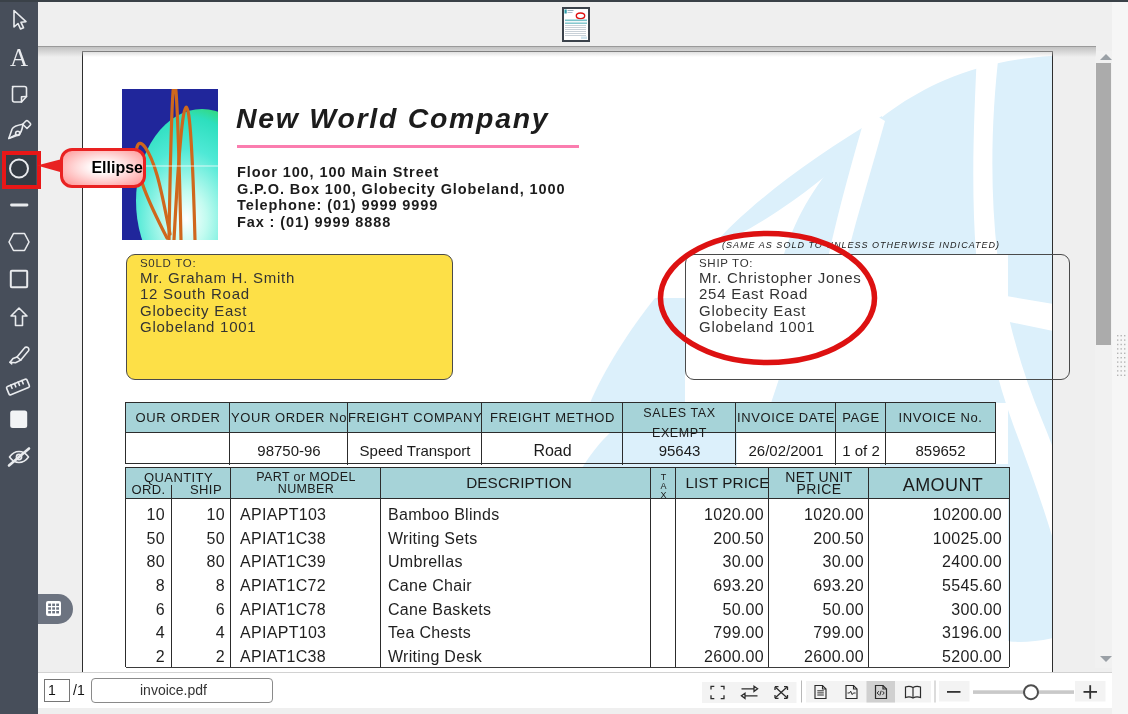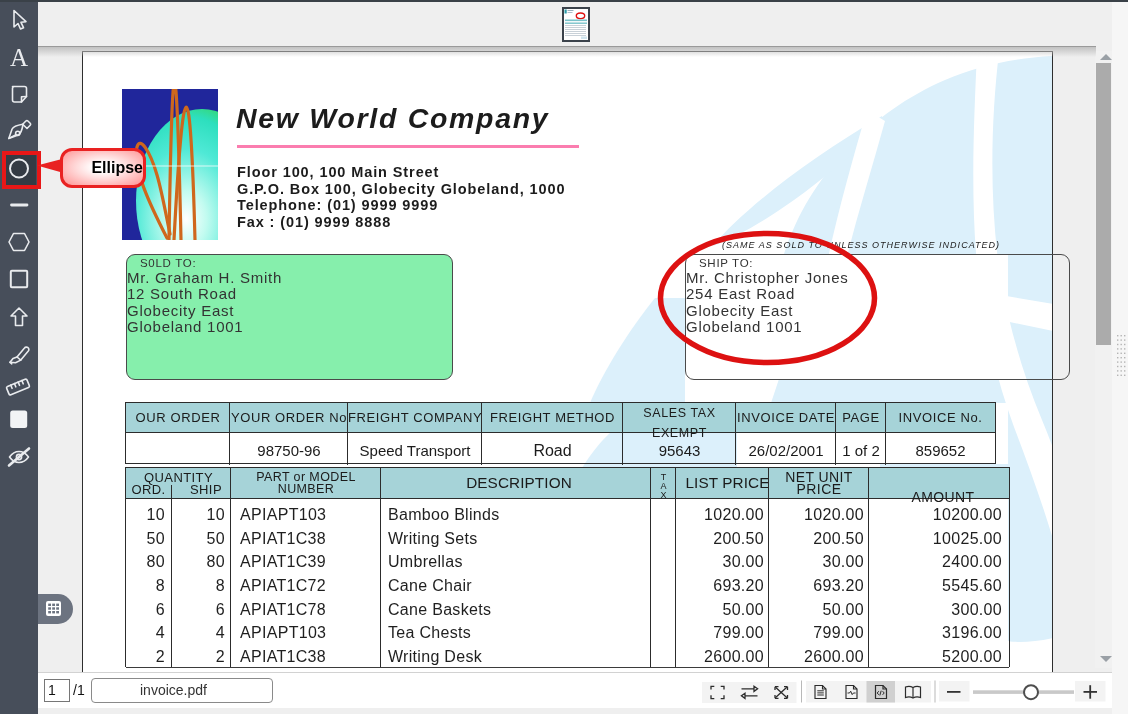--- a/index.html
+++ b/index.html
@@ -28,25 +28,25 @@
   
   #tooltip { left:60px; top:148px; width:86px; height:40px; border:3px solid #e92222; border-radius:12px;
              background:radial-gradient(ellipse at 50% 48%, #ffffff 18%, #ffd9d9 48%, #ffadad 80%, #ff9292 100%);
              z-index:40; text-align:right; font-weight:bold; font-size:16px; color:#000; line-height:34px; }
   #beak { left:36px; top:158px; z-index:39; }
   
   .inv { position:absolute; color:#1c1c1c; }
   #title { left:236px; top:102px; font-size:28.5px; font-weight:bold; font-style:italic; letter-spacing:1.7px; white-space:nowrap; }
   #pinkrule { left:237px; top:145px; width:342px; height:3px; background:#fb7daf; }
   #addr { left:237px; top:164px; font-size:14.5px; font-weight:bold; letter-spacing:0.9px; line-height:16.6px; white-space:nowrap; }
-  .addrbox { position:absolute; border:1px solid #4a4a4a; border-radius:9px; background:#86efac; }
+  .addrbox { position:absolute; border:1px solid #4a4a4a; border-radius:9px; background:#fde047; }
   #soldbox { left:126px; top:254px; width:327px; height:126px; }
   #shipbox { left:685px; top:254px; width:385px; height:126px; background:transparent; }
   .boxlbl { font-size:11.5px; letter-spacing:0.7px; margin:2px 0 1px 13px; color:#333; }
-  .boxline { font-size:15px; letter-spacing:0.75px; line-height:16.3px; color:#333; }
+  .boxline { font-size:15px; letter-spacing:0.75px; margin-left:13px; line-height:16.3px; color:#333; }
   #sameas { left:722px; top:240px; font-size:9px; font-style:italic; letter-spacing:1.02px; color:#222; white-space:nowrap; }
   .t1h { top:0; height:30px; font-size:13px; letter-spacing:0.6px; color:#1b1b1b; text-align:center; line-height:30px; white-space:nowrap; overflow:visible; }
   .t1d { top:31px; height:31px; font-size:15px; color:#1b1b1b; text-align:center; line-height:33px; }
   .t1v { position:absolute; top:0; width:1px; height:62px; background:#2c2c2c; }
   .t2h { height:12px; font-size:13px; letter-spacing:0.4px; color:#1b1b1b; text-align:center; line-height:12px; }
   .t2v { position:absolute; top:0; width:1px; height:200px; background:#2c2c2c; }
   .row { position:relative; width:883px; height:23.7px; }
   .rc { position:absolute; top:0; height:23.7px; font-size:16px; letter-spacing:0.3px; color:#1f1f1f; line-height:23.7px; white-space:nowrap; }
   .c1 { left:0; width:39px; text-align:right; }
   .c2 { left:45px; width:54px; text-align:right; }
@@ -157,21 +157,21 @@
   <div class="abs" style="left:125px;top:467px;width:885px;height:200px;border:1px solid #2c2c2c;border-bottom:none;">
     <div class="abs" style="left:0;top:0;width:883px;height:31px;background:#a6d3d8;border-bottom:1px solid #2c2c2c;"></div>
     <div class="abs t2h" style="left:0px;top:4px;width:105px;">QUANTITY</div>
     <div class="abs t2h" style="left:0px;top:16px;width:45px;">ORD.</div>
     <div class="abs t2h" style="left:55px;top:16px;width:50px;">SHIP</div>
     <div class="abs t2h" style="left:105px;top:3px;width:150px;font-size:12.5px;line-height:12px;">PART or MODEL<br>NUMBER</div>
     <div class="abs t2h" style="left:258px;top:9px;width:270px;font-size:15.3px;letter-spacing:0.1px;">DESCRIPTION</div>
     <div class="abs t2h" style="left:525px;top:5px;width:25px;line-height:9.2px;font-size:9px;letter-spacing:0;">T<br>A<br>X</div>
     <div class="abs t2h" style="left:555px;top:9px;width:93px;font-size:15.3px;letter-spacing:0.1px;">LIST PRICE</div>
     <div class="abs t2h" style="left:643px;top:3px;width:100px;font-size:14px;line-height:12.4px;">NET UNIT<br>PRICE</div>
-    <div class="abs t2h" style="left:746px;top:23px;width:142px;font-size:14px;">AMOUNT</div>
+    <div class="abs t2h" style="left:746px;top:11px;width:142px;font-size:18px;">AMOUNT</div>
     <div class="t2v" style="left:45px;top:17px;height:183px;"></div>
     <div class="t2v" style="left:104px;"></div>
     <div class="t2v" style="left:254px;"></div>
     <div class="t2v" style="left:524px;"></div>
     <div class="t2v" style="left:549px;"></div>
     <div class="t2v" style="left:642px;"></div>
     <div class="t2v" style="left:742px;"></div>
     <div class="abs" id="rows" style="left:0;top:35px;width:883px;">
       <div class="row">
           <span class="rc c1">10</span>

